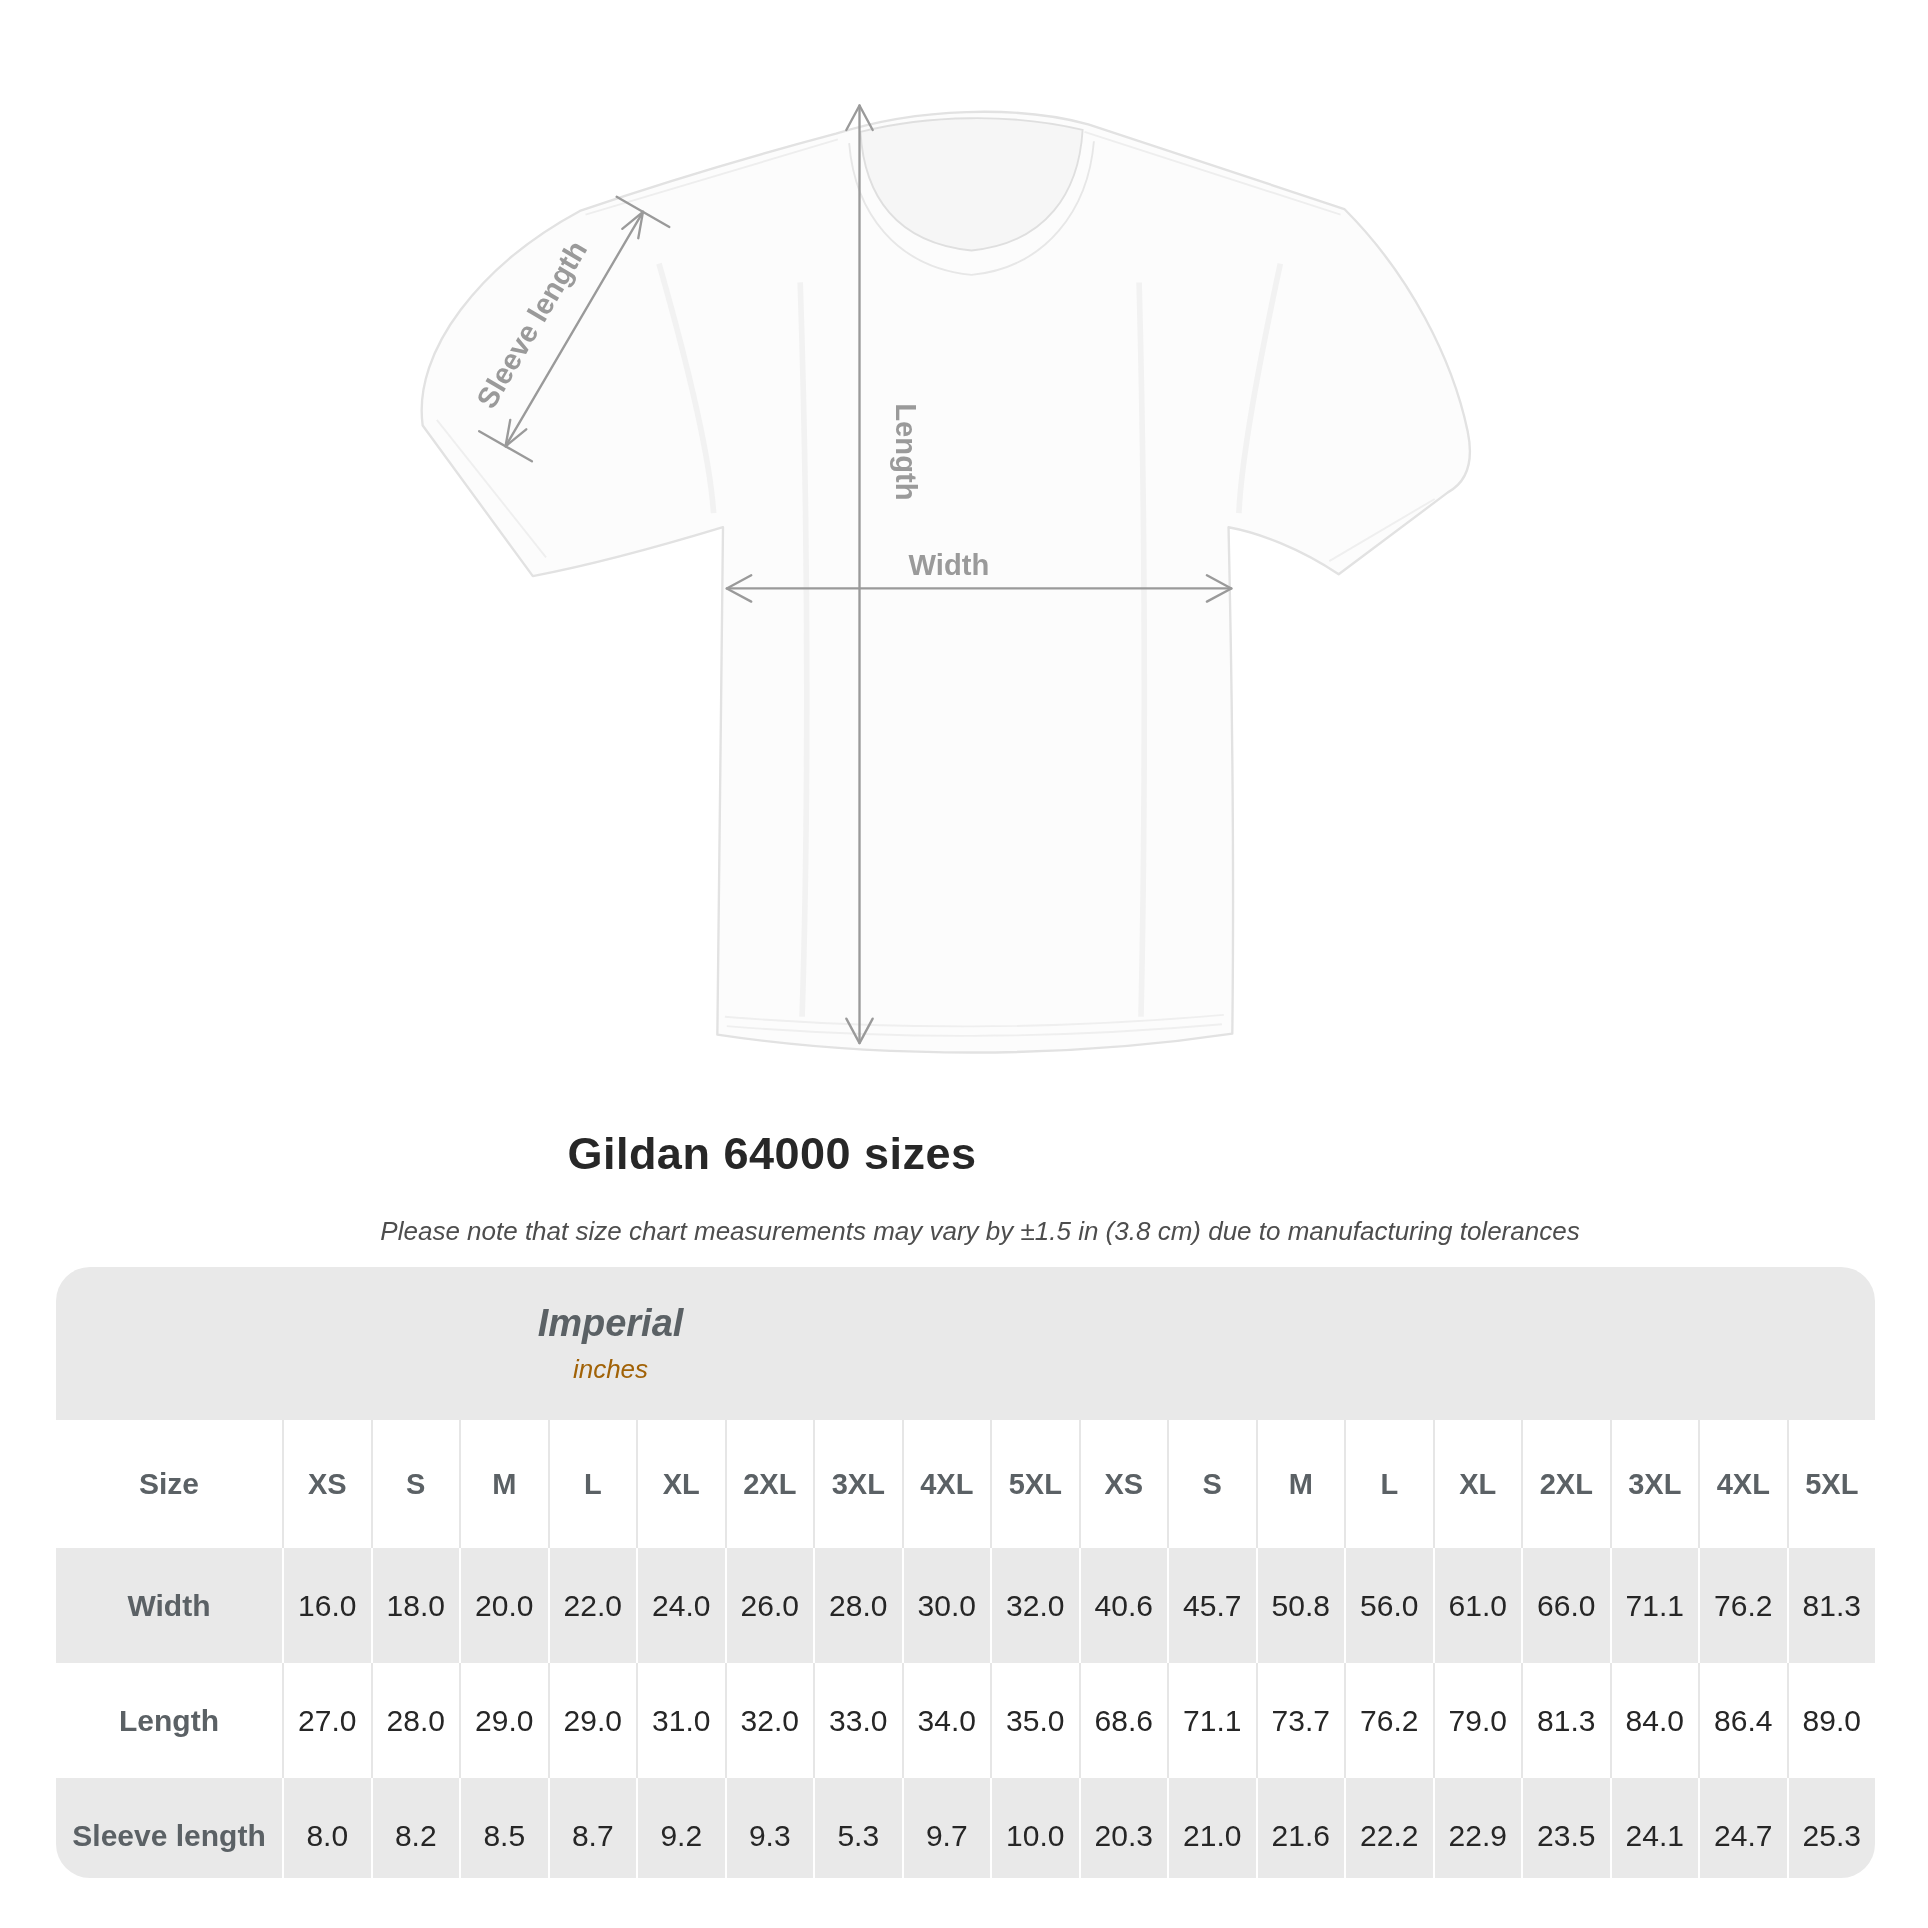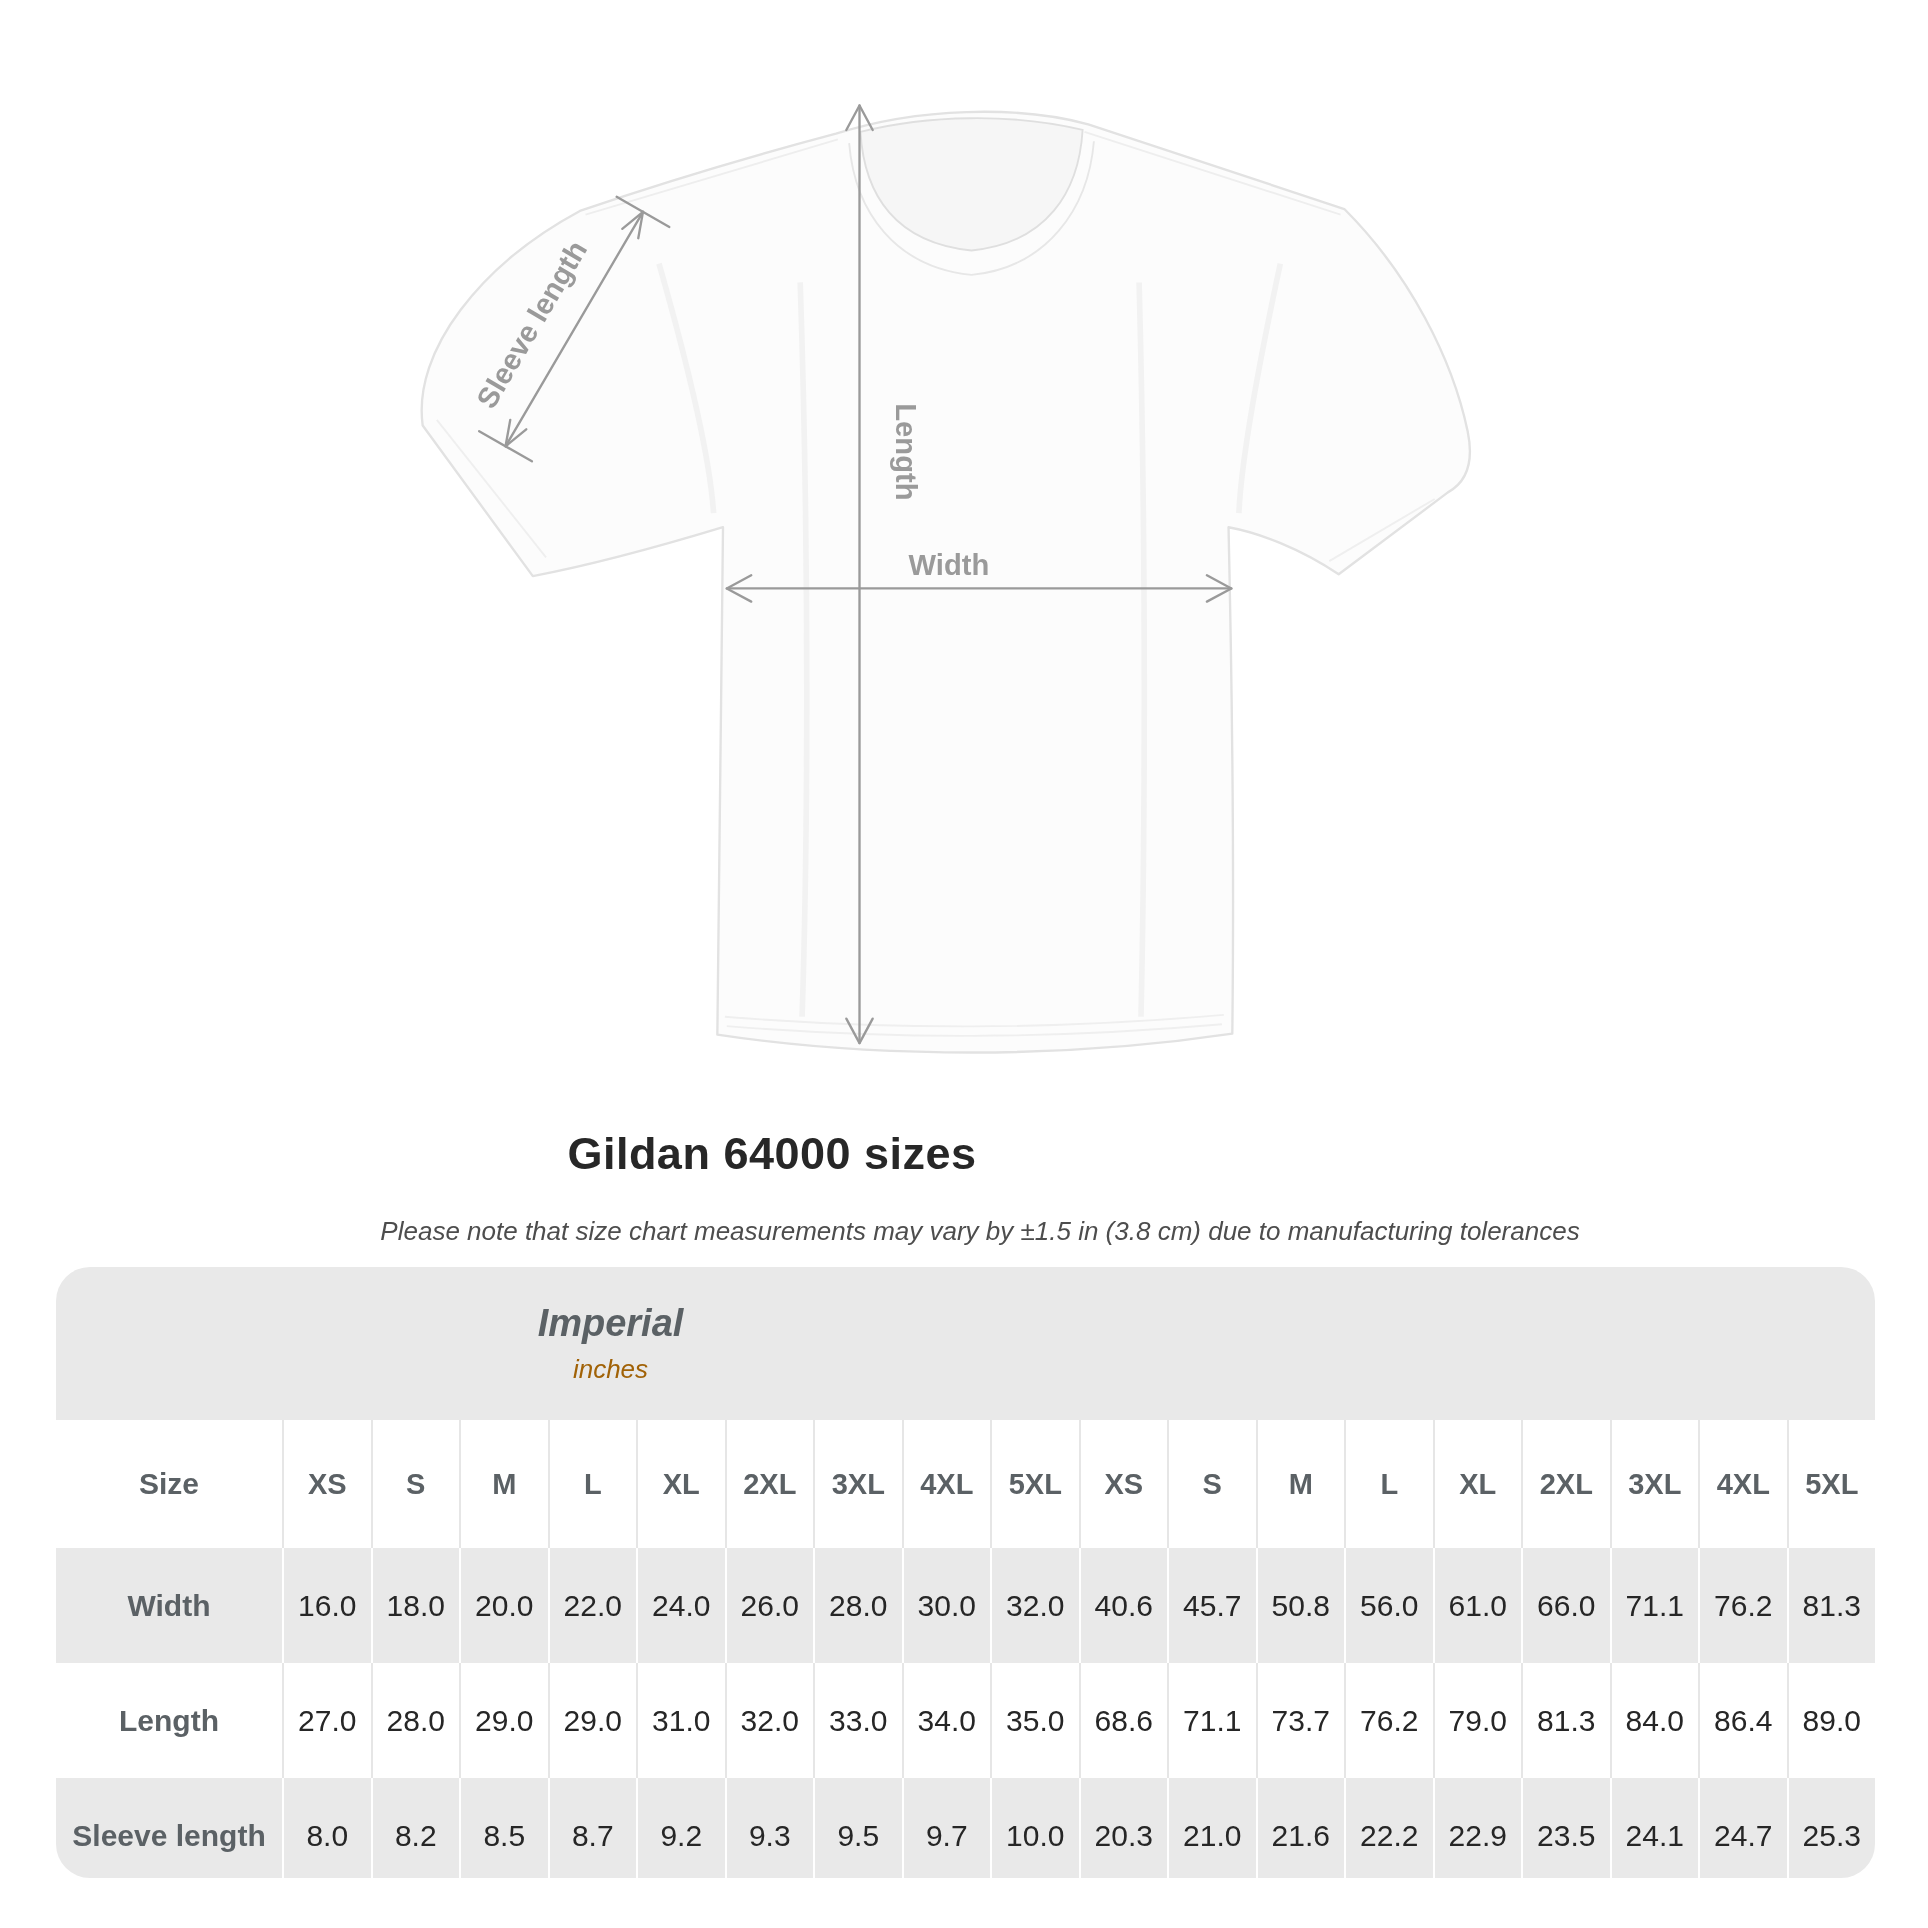--- a/index.html
+++ b/index.html
@@ -187,21 +187,21 @@
         <div class="cell val-cell">89.0</div>
       </div>
       <div class="trow gray">
         <div class="cell label-cell">Sleeve length</div>
         <div class="cell val-cell">8.0</div>
         <div class="cell val-cell">8.2</div>
         <div class="cell val-cell">8.5</div>
         <div class="cell val-cell">8.7</div>
         <div class="cell val-cell">9.2</div>
         <div class="cell val-cell">9.3</div>
-        <div class="cell val-cell">9.5</div>
+        <div class="cell val-cell">5.3</div>
         <div class="cell val-cell">9.7</div>
         <div class="cell val-cell">10.0</div>
         <div class="cell val-cell">20.3</div>
         <div class="cell val-cell">21.0</div>
         <div class="cell val-cell">21.6</div>
         <div class="cell val-cell">22.2</div>
         <div class="cell val-cell">22.9</div>
         <div class="cell val-cell">23.5</div>
         <div class="cell val-cell">24.1</div>
         <div class="cell val-cell">24.7</div>

